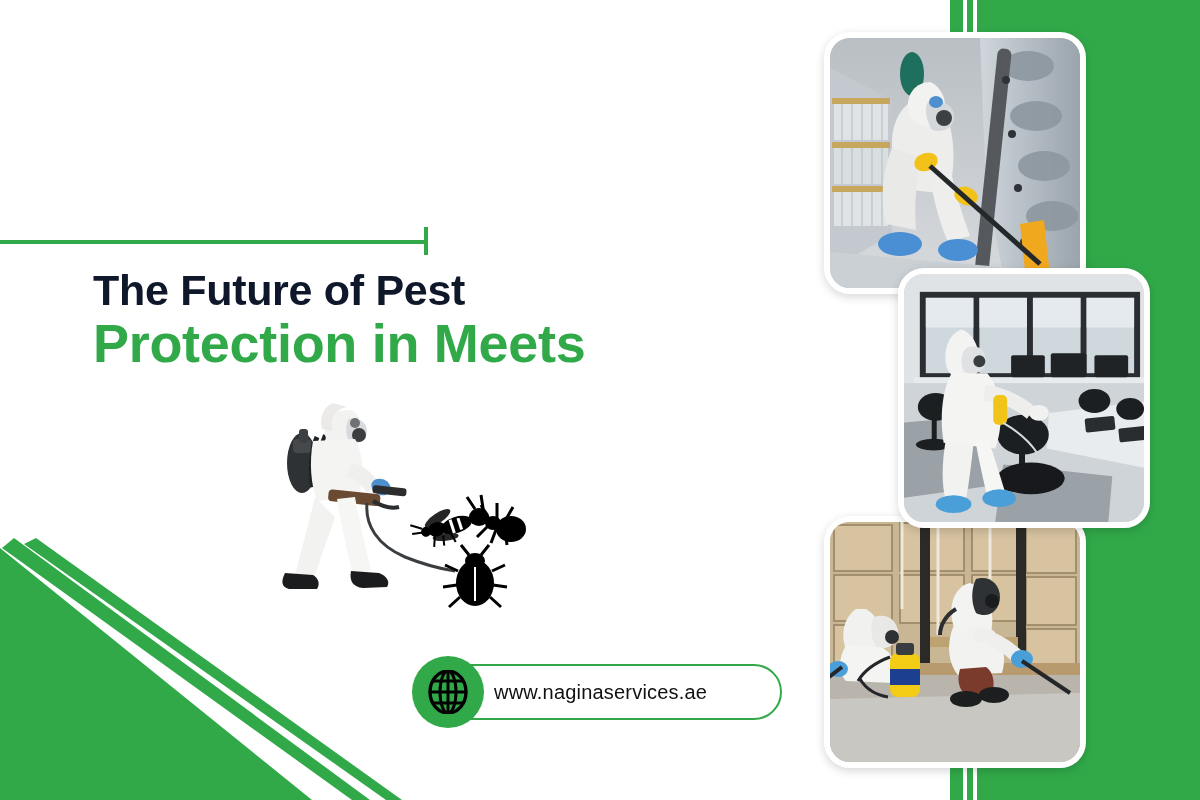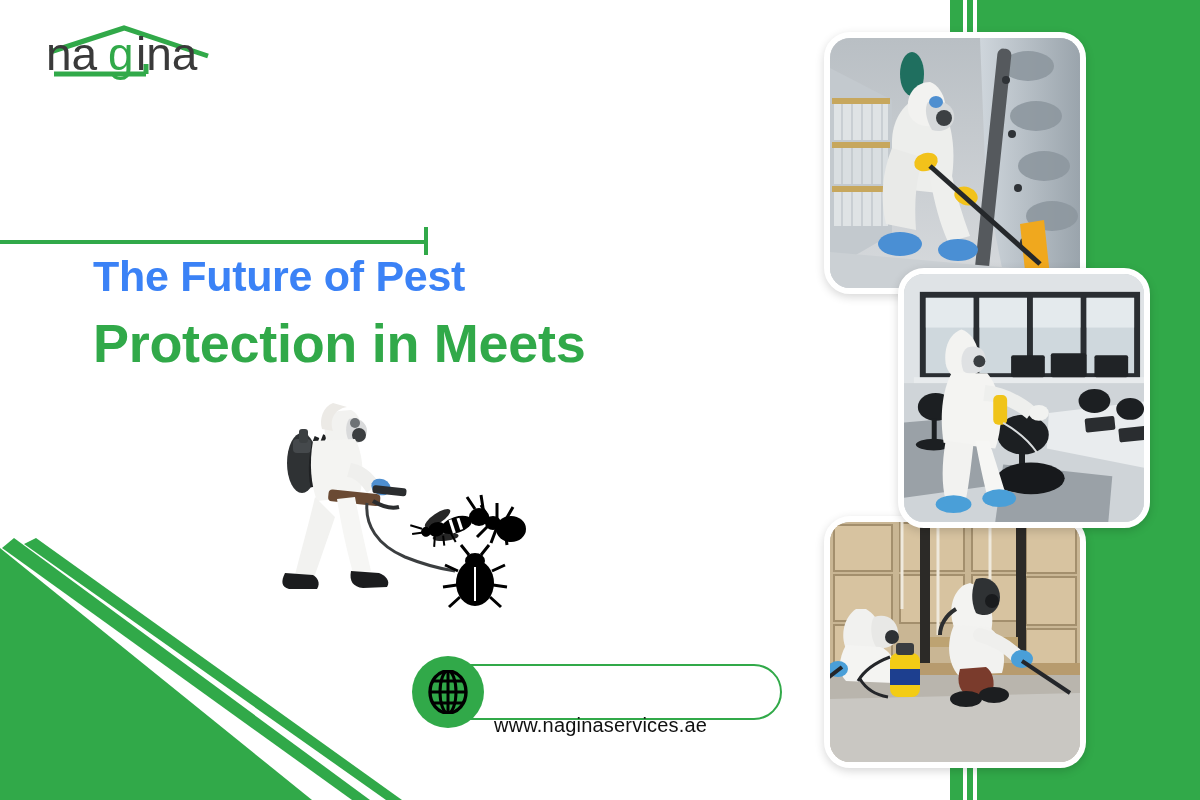--- a/index.html
+++ b/index.html
@@ -63,24 +63,24 @@
   .rule-cap{
     position:absolute;
     left:424px;top:227px;
     width:4px;height:28px;
     background:#31a949;
   }
 
   
   .headline-1{
     position:absolute;
-    left:93px;top:252px;
+    left:93px;top:266px;
     font-size:43px;
     font-weight:bold;
-    color:#3b82f6;
+    color:#0f172a;
     letter-spacing:-.3px;
     white-space:nowrap;
   }
   .headline-2{
     position:absolute;
     left:93px;top:312px;
     font-size:54px;
     font-weight:bold;
     color:#31a949;
     letter-spacing:-.3px;
@@ -108,21 +108,21 @@
     position:absolute;
     left:438px;top:664px;
     width:344px;height:56px;
     border:2px solid #31a949;
     border-radius:28px;
     background:#ffffff;
     box-sizing:border-box;
   }
   .cta-url{
     position:absolute;
-    left:494px;top:714px;
+    left:494px;top:681px;
     font-size:20px;
     color:#111111;
     letter-spacing:.2px;
     white-space:nowrap;
   }
   .globe-badge{
     position:absolute;
     left:412px;top:656px;
     width:72px;height:72px;
     border-radius:50%;
@@ -155,32 +155,20 @@
   <div class="panel-stripe s2 top"></div>
   <div class="panel-stripe s1 bot"></div>
   <div class="panel-stripe s2 bot"></div>
 
   <svg class="corner-deco" viewBox="0 0 430 340">
     <polygon points="0,88 0,340 312,340" fill="#31a949"></polygon>
     <polygon points="14,78 370,340 352,340 2,88" fill="#31a949"></polygon>
     <polygon points="36,78 402,340 386,340 24,84" fill="#31a949"></polygon>
   </svg>
 
-  <div class="logo">
-    <svg viewBox="0 0 200 62" width="200" height="62">
-
-      <path d="M22 30 L96 6 L180 34" fill="none" stroke="#31a949" stroke-width="5" stroke-linejoin="miter"></path>
-
-      <path d="M26 52 L118 52" fill="none" stroke="#31a949" stroke-width="5" stroke-linecap="butt"></path>
-      <path d="M118 52 L118 42" fill="none" stroke="#31a949" stroke-width="5"></path>
-      <text x="18" y="48" font-family="Liberation Sans, sans-serif" font-size="46" fill="#3a3a3a">na</text>
-      <text x="80" y="48" font-family="Liberation Sans, sans-serif" font-size="46" fill="#31a949">g</text>
-      <text x="108" y="48" font-family="Liberation Sans, sans-serif" font-size="46" fill="#3a3a3a">ina</text>
-    </svg>
-  </div>
 
   <div class="rule"></div>
   <div class="rule-cap"></div>
 
   <div class="headline-1">The Future of Pest</div>
   <div class="headline-2">Protection in Meets</div>
 
   <svg class="hero-art" viewBox="0 0 300 250">
     <g>
 

